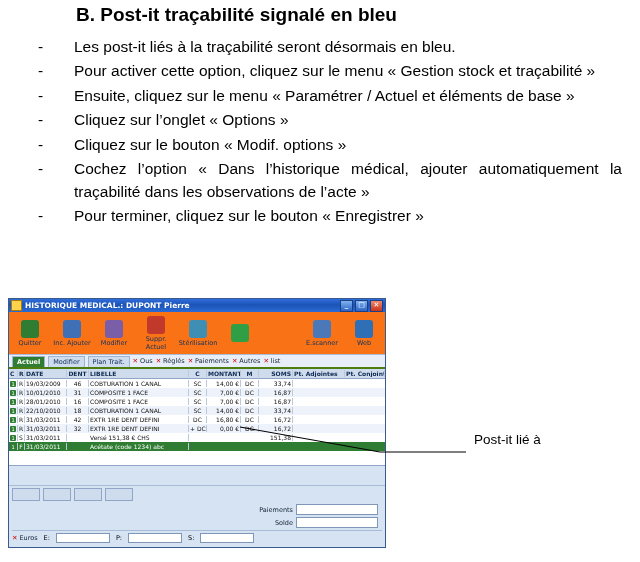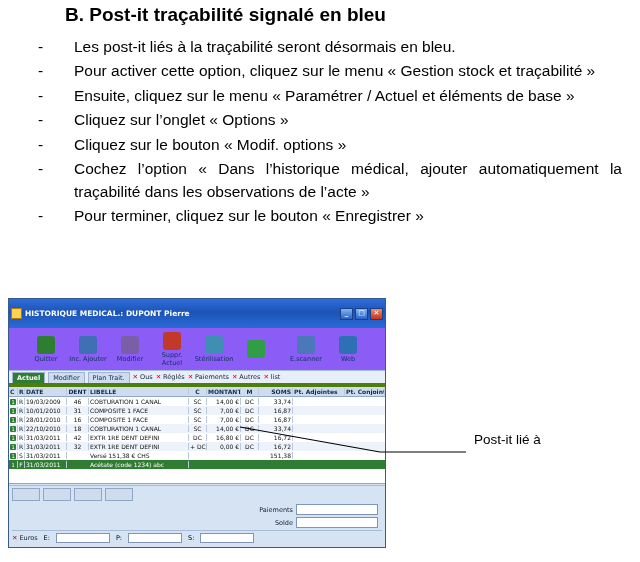--- a/index.html
+++ b/index.html
@@ -6,21 +6,21 @@
   body{
     width:640px;height:562px;
     background:#ffffff;
     font-family:"Liberation Sans", sans-serif;
     color:#000;
     overflow:hidden;
     position:relative;
   }
   
   .doc-title{
-    position:absolute;left:65px;top:4px;
+    position:absolute;left:76px;top:4px;
     font-size:19px;font-weight:bold;
     letter-spacing:0px;
   }
   
   .bullets{
     position:absolute;left:38px;top:36px;width:584px;
     font-size:15.5px;line-height:1.45;
   }
   .bullet-row{display:flex;margin-bottom:2px;}
   .bullet-dash{width:36px;flex:0 0 36px;text-align:left;}
@@ -32,39 +32,39 @@
     border:1px solid #3a5a8c;
     background:#d6e3f3;
     font-family:"DejaVu Sans", sans-serif;
     font-size:7px;
     box-sizing:border-box;
   }
   .win-title{
     height:13px;
     background:linear-gradient(to bottom,#2e6ddb 0%,#1c54b5 45%,#2a6ad6 100%);
     color:#fff;display:flex;align-items:center;
-    padding:8px 2px;font-size:7.5px;font-weight:bold;
+    padding:0 2px;font-size:7.5px;font-weight:bold;
   }
   .win-title .ti{width:9px;height:9px;background:#ffd24d;border:1px solid #b07c00;margin-right:3px;}
   .win-btns{margin-left:auto;display:flex;gap:2px;}
   .win-btns span{
     width:11px;height:10px;border:1px solid #1b3f84;
     background:linear-gradient(to bottom,#7fb4f2,#2a63c4);
     color:#fff;font-size:7px;line-height:9px;text-align:center;
   }
   .win-btns span.close{background:linear-gradient(to bottom,#f08a6a,#c8321a);}
   .toolbar{
-    height:40px;background:#8b5cf6;border-bottom:1px solid #a8bcd8;
-    display:flex;align-items:center;padding:1px 16px;position:relative;
+    height:40px;background:#f97316;border-bottom:1px solid #a8bcd8;
+    display:flex;align-items:center;padding:1px 0;position:relative;
   }
   .tb-item{width:42px;text-align:center;font-size:6.5px;color:#10315f;}
   .tb-ico{width:18px;height:18px;margin:0 auto 1px;border-radius:3px;}
   .tabrow{
     height:12px;background:#e8eef8;display:flex;align-items:center;
-    padding:0 3px;gap:3px;border-bottom:4px solid #4d7c0f;
+    padding:0 3px;gap:3px;border-bottom:2px solid #4d7c0f;
   }
   .tab{
     font-size:6.5px;padding:1px 4px;border:1px solid #9fb4d2;border-bottom:none;
     background:#cfdcee;color:#0b2a54;
   }
   .tab.active{background:#2f7d32;color:#fff;font-weight:bold;}
   .chk{font-size:6.5px;color:#123; display:flex;align-items:center;gap:2px;}
   .chk .x{color:#c00;font-weight:bold;}
   .grid-head{
     display:flex;background:#cfdcee;border-bottom:1px solid #8fa6c6;

